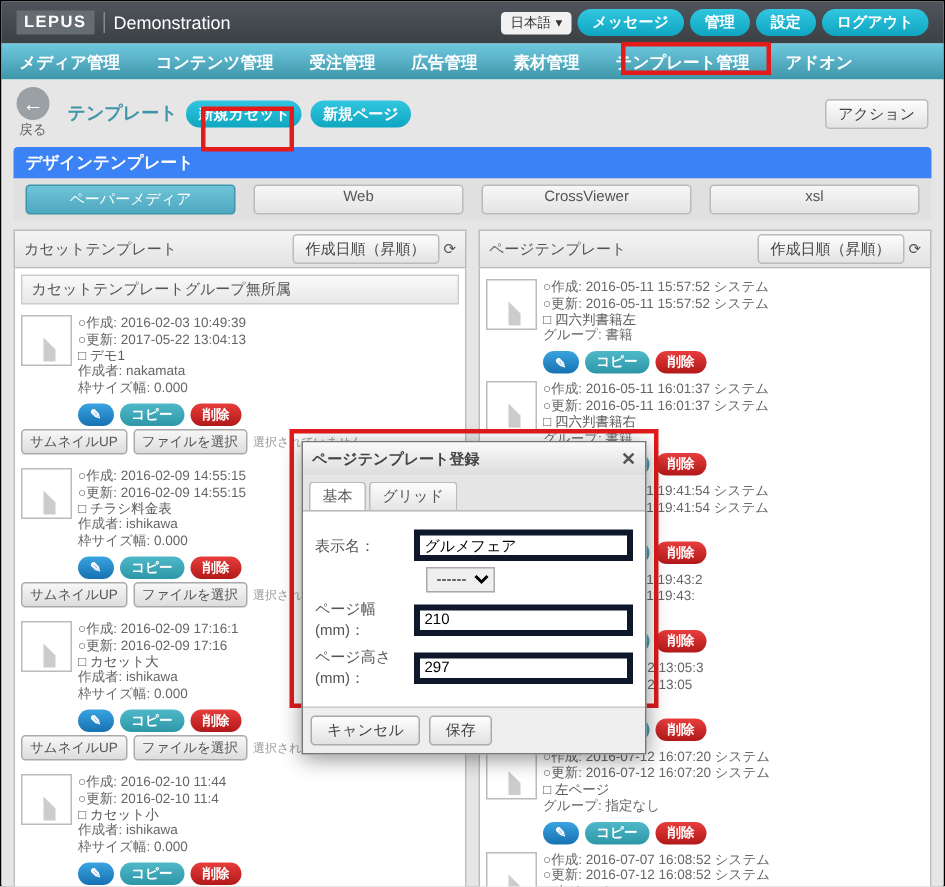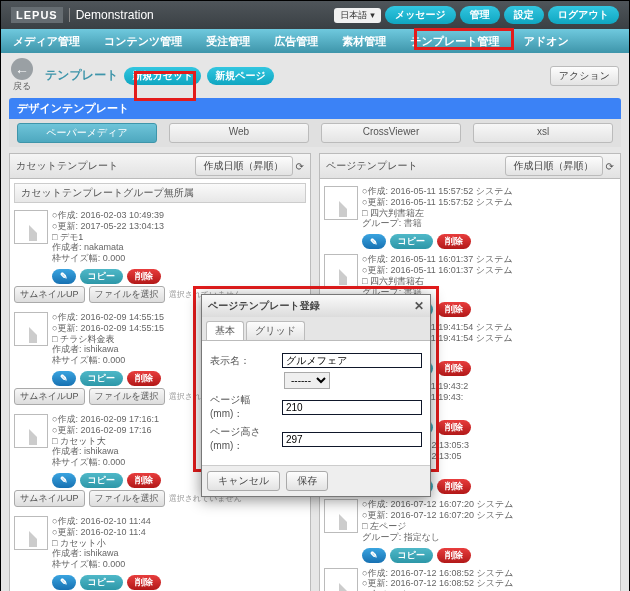--- a/index.html
+++ b/index.html
@@ -64,21 +64,21 @@
   
   .modal { position:absolute; background:#fff; border:1px solid #777; box-shadow: 0 3px 14px rgba(0,0,0,.45); width: 230px; font-size:10px;}
   .modal-head { background: linear-gradient(#fafafa,#dcdcdc); padding:4px 6px; font-weight:bold; display:flex; color:#444;}
   .modal-head .x { margin-left:auto; font-weight:bold; font-size:12px; color:#555; cursor:pointer;}
   .modal-tabs { background:#e5e5e5; padding:4px 4px 0 4px; display:flex; gap:2px; border-bottom:1px solid #bbb;}
   .mtab { background: linear-gradient(#fcfcfc,#e5e5e5); border:1px solid #bbb; border-bottom:none; padding:2px 8px; border-radius:3px 3px 0 0; color:#555;}
   .mtab.active { background:#fff; }
   .modal-body { padding:8px; color:#555;}
   .frow { display:flex; align-items:center; gap:6px; margin:4px 0;}
   .frow label { width:68px; text-align:left; font-size:10px;}
-  .frow input[type=text] { flex:1; border:1px solid #0f172a; padding:1px 3px; font-size:10px;}
+  .frow input[type=text] { flex:1; border:4px solid #0f172a; padding:1px 3px; font-size:10px;}
   .frow select { border:1px solid #aaa; font-size:10px; padding:1px 2px;}
   .modal-foot { background:#eee; border-top:1px solid #ccc; padding:5px; display:flex; gap:6px;}
   .btn-dlg { background: linear-gradient(#fdfdfd,#e2e2e2); border:1px solid #aaa; border-radius:3px; padding:2px 10px; font-size:10px; color:#444;}
 </style>
 </head>
 <body>
 
 <div class="frame">
 
   <div class="topbar">
@@ -305,21 +305,21 @@
               </div>
             </div>
             <div class="btnrow">
               <span class="btn-round btn-blue">✎</span>
               <span class="btn-round btn-teal">コピー</span>
               <span class="btn-round btn-red">削除</span>
             </div>
             <div class="card">
               <div class="thumb"></div>
               <div class="meta">
-                <div class="line">○作成: 2016-07-12 16:08:52 システム</div>
+                <div class="line">○作成: 2016-07-07 16:08:52 システム</div>
                 <div class="line">○更新: 2016-07-12 16:08:52 システム</div>
                 <div class="line title2">□ 右ページ</div>
               </div>
             </div>
           </div>
       </div>
     </div>
   </div>
 
   <div class="hl" style="left:413px; top:27px; width:100px; height:22px;"></div>

